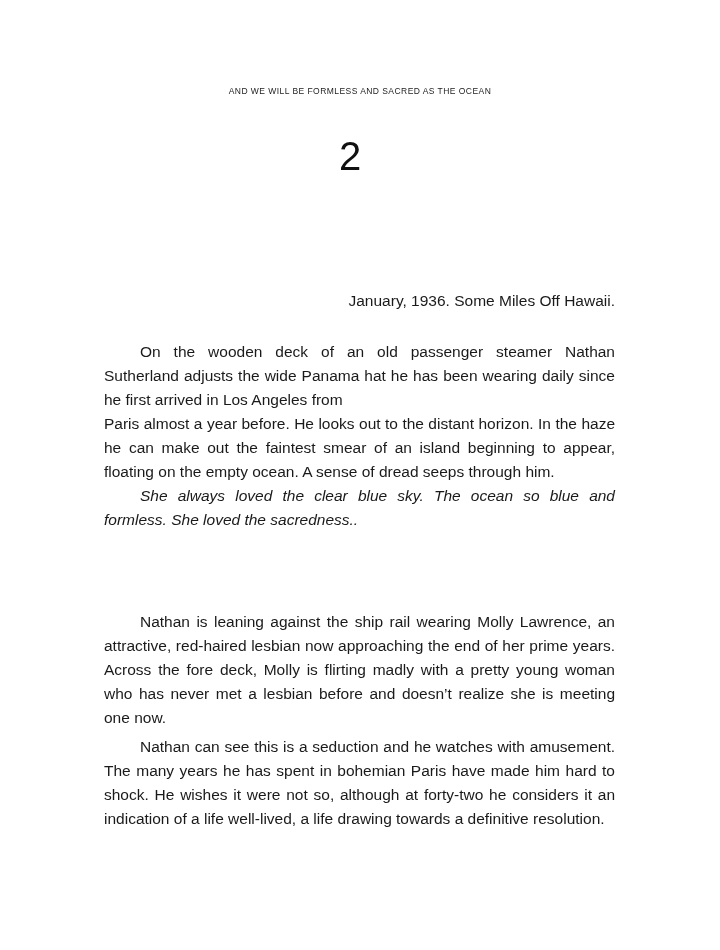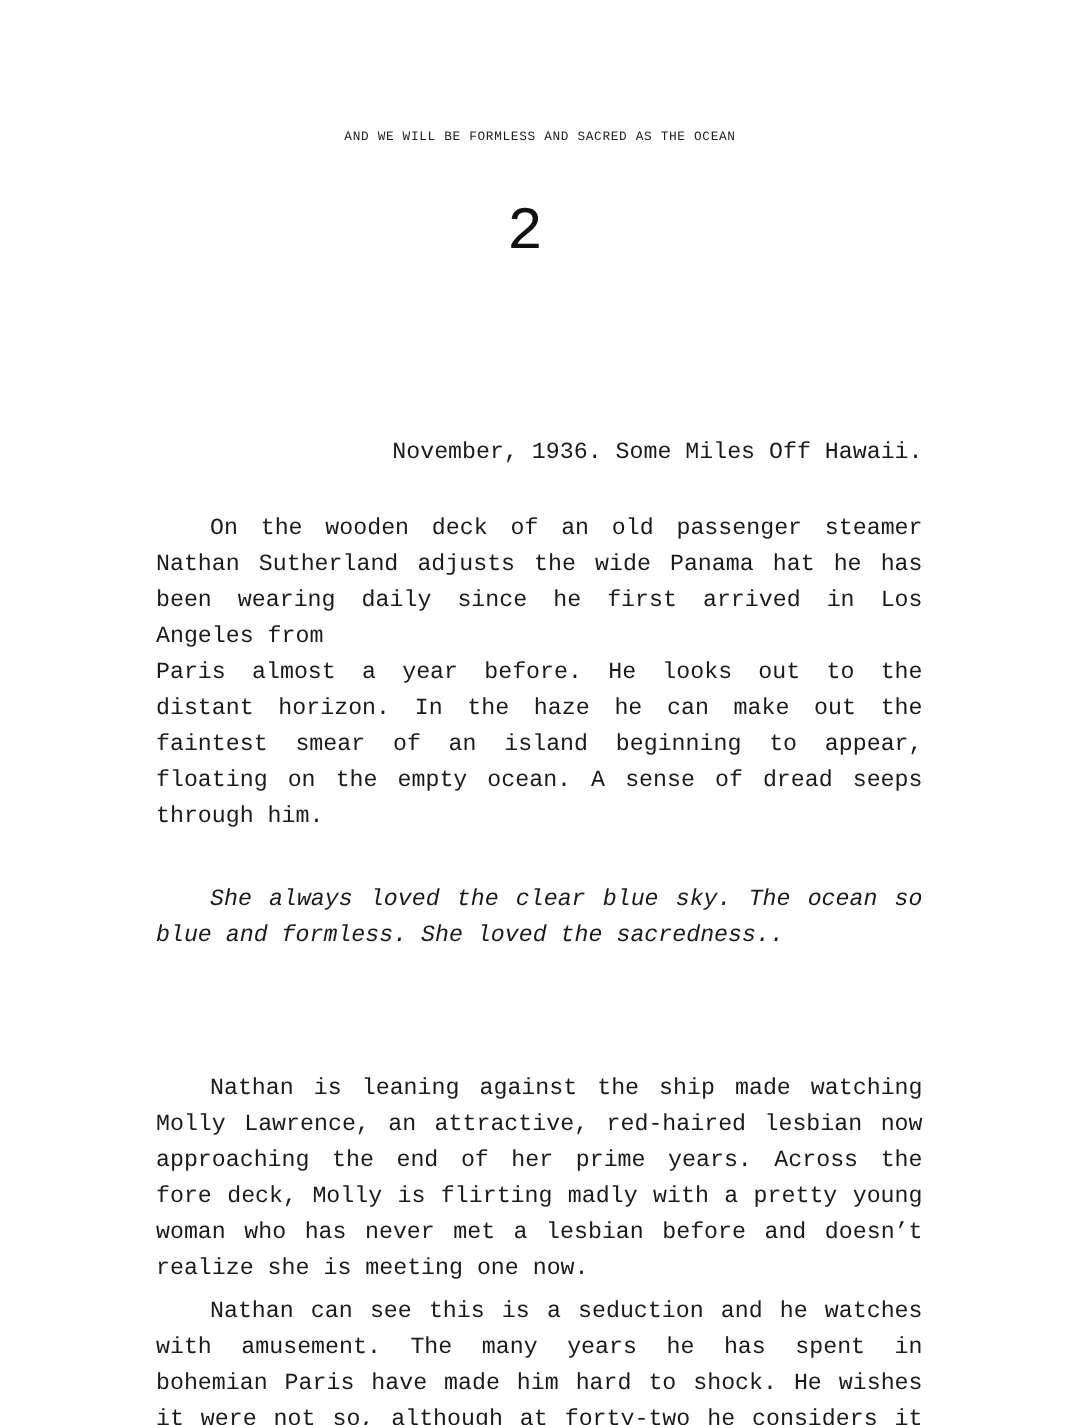--- a/index.html
+++ b/index.html
@@ -6,21 +6,21 @@
 
   html, body {
     background: #ffffff;
   }
 
   .page {
     position: relative;
     width: 720px;
     height: 950px;
     background: #ffffff;
-    font-family: Liberation Mono, monospace;
+    font-family: Liberation Sans, sans-serif;
     color: #1a1a1a;
     overflow: hidden;
   }
 
   .running-header {
     position: absolute;
     top: 86px;
     left: 0;
     width: 720px;
     text-align: center;
@@ -56,21 +56,20 @@
     margin-bottom: 27px;
   }
 
   .content p {
     text-indent: 36px;
     text-align: justify;
   }
 
   p.para-first {
     white-space: pre-line; 
-    margin-bottom: 31px;
   }
 
   p.para-italic {
     font-style: italic;
   }
 
   p.para-italic-last {
     margin-bottom: 78px;
   }
 
@@ -82,27 +81,27 @@
 <body>
 
 <div class="page">
 
   <div class="running-header">AND WE WILL BE FORMLESS AND SACRED AS THE OCEAN</div>
 
   <div class="chapter-number">2</div>
 
   <div class="content">
 
-    <div class="dateline">November, 1936. Some Miles Off Hawaii.</div>
+    <div class="dateline">January, 1936. Some Miles Off Hawaii.</div>
 
     <p class="para-first">On the wooden deck of an old passenger steamer Nathan Sutherland adjusts the wide Panama hat he has been wearing daily since he first arrived in Los Angeles from
 Paris almost a year before. He looks out to the distant horizon. In the haze he can make out the faintest smear of an island beginning to appear, floating on the empty ocean. A sense of dread seeps through him.</p>
 
 
     <p class="para-italic para-italic-last">She always loved the clear blue sky. The ocean so blue and formless. She loved the sacredness..</p>
 
-    <p>Nathan is leaning against the ship made watching Molly Lawrence, an attractive, red-haired lesbian now approaching the end of her prime years. Across the fore deck, Molly is flirting madly with a pretty young woman who has never met a lesbian before and doesn’t realize she is meeting one now.</p>
+    <p>Nathan is leaning against the ship rail wearing Molly Lawrence, an attractive, red-haired lesbian now approaching the end of her prime years. Across the fore deck, Molly is flirting madly with a pretty young woman who has never met a lesbian before and doesn’t realize she is meeting one now.</p>
 
     <p class="para-last">Nathan can see this is a seduction and he watches with amusement. The many years he has spent in bohemian Paris have made him hard to shock. He wishes it were not so, although at forty-two he considers it an indication of a life well-lived, a life drawing towards a definitive resolution.</p>
 
   </div>
 
 </div>
 
 </body></html>

